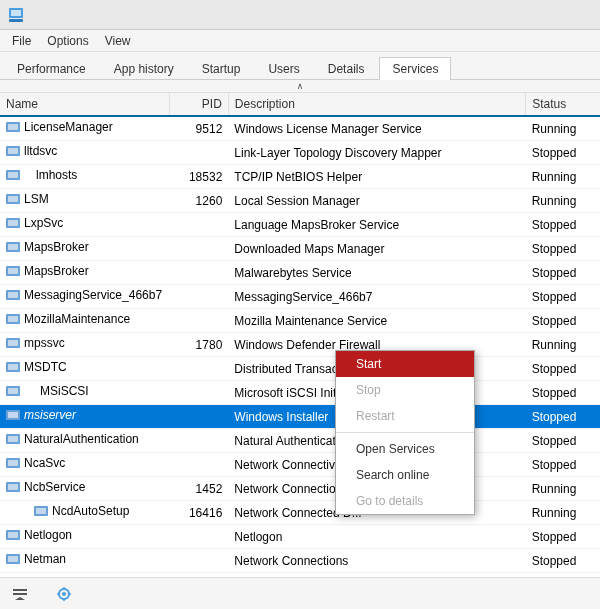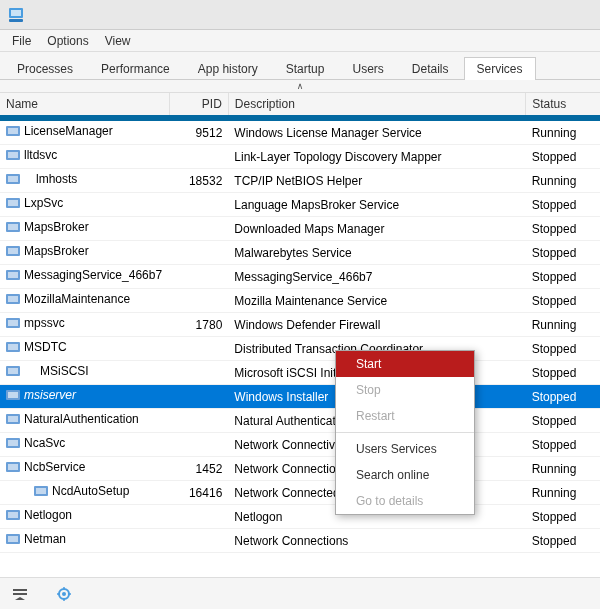--- a/index.html
+++ b/index.html
@@ -115,21 +115,21 @@
       overflow-x: auto;
       position: relative;
     }
     table {
       width: 100%;
       border-collapse: collapse;
       font-size: 12px;
     }
     thead tr {
       background: #f9a8d4;
-      border-bottom: 6px solid #0369a1;
+      border-bottom: 2px solid #0369a1;
     }
     thead th {
       text-align: left;
       padding: 4px 6px;
       font-weight: normal;
       color: #333;
       border-right: 1px solid #e0e0e0;
       white-space: nowrap;
       position: sticky;
       top: 0;
@@ -242,21 +242,20 @@
   </div>
 </div>
 
 <div class="menu-bar">
   <span class="menu-item">File</span>
   <span class="menu-item">Options</span>
   <span class="menu-item">View</span>
 </div>
 
 <div class="tabs-bar">
-  <div class="tab">Processes</div>
   <div class="tab">Performance</div>
   <div class="tab">App history</div>
   <div class="tab">Startup</div>
   <div class="tab">Users</div>
   <div class="tab">Details</div>
   <div class="tab active">Services</div>
 </div>
 
 <div class="main">
 
@@ -308,20 +307,32 @@
             <td class="col-pid" style="text-align: right;">18532</td>
             <td class="col-desc" style="max-width: 280px; overflow: hidden; text-overflow: ellipsis;">TCP/IP NetBIOS Helper</td>
             <td class="col-status">Running</td>
           </tr>
           <tr>
             <td class="col-name"><span style="display: inline-flex; align-items: center; gap: 4px;">
                 <svg width="14" height="14" viewBox="0 0 14 14">
                   <rect x="0" y="2" width="14" height="10" fill="#6a9fd8" rx="1"></rect>
                   <rect x="2" y="4" width="10" height="6" fill="white" opacity="0.6"></rect>
                 </svg>
+                <span>LSM</span>
+              </span></td>
+            <td class="col-pid" style="text-align: right;">1260</td>
+            <td class="col-desc" style="max-width: 280px; overflow: hidden; text-overflow: ellipsis;">Local Session Manager</td>
+            <td class="col-status">Running</td>
+          </tr>
+          <tr>
+            <td class="col-name"><span style="display: inline-flex; align-items: center; gap: 4px;">
+                <svg width="14" height="14" viewBox="0 0 14 14">
+                  <rect x="0" y="2" width="14" height="10" fill="#6a9fd8" rx="1"></rect>
+                  <rect x="2" y="4" width="10" height="6" fill="white" opacity="0.6"></rect>
+                </svg>
                 <span>LxpSvc</span>
               </span></td>
             <td class="col-pid" style="text-align: right;"></td>
             <td class="col-desc" style="max-width: 280px; overflow: hidden; text-overflow: ellipsis;">Language MapsBroker Service</td>
             <td class="col-status">Stopped</td>
           </tr>
           <tr>
             <td class="col-name"><span style="display: inline-flex; align-items: center; gap: 4px;">
                 <svg width="14" height="14" viewBox="0 0 14 14">
                   <rect x="0" y="2" width="14" height="10" fill="#6a9fd8" rx="1"></rect>
@@ -491,21 +502,21 @@
           </tr>
         </tbody>
     </table>
   </div>
 
   <div class="context-menu" id="context-menu" style="top: 270px; left: 335px; position: absolute;">
     <div class="ctx-item active-item">Start</div>
     <div class="ctx-item disabled">Stop</div>
     <div class="ctx-item disabled">Restart</div>
     <div class="ctx-separator"></div>
-    <div class="ctx-item">Users Services</div>
+    <div class="ctx-item">Open Services</div>
     <div class="ctx-item">Search online</div>
     <div class="ctx-item disabled">Go to details</div>
   </div>
 </div>
 
 <div class="bottom-bar">
   <div class="bottom-btn">
     <div class="bottom-icon">
       <svg width="16" height="16" viewBox="0 0 16 16">
         <rect x="1" y="3" width="14" height="2" fill="#555"></rect>

